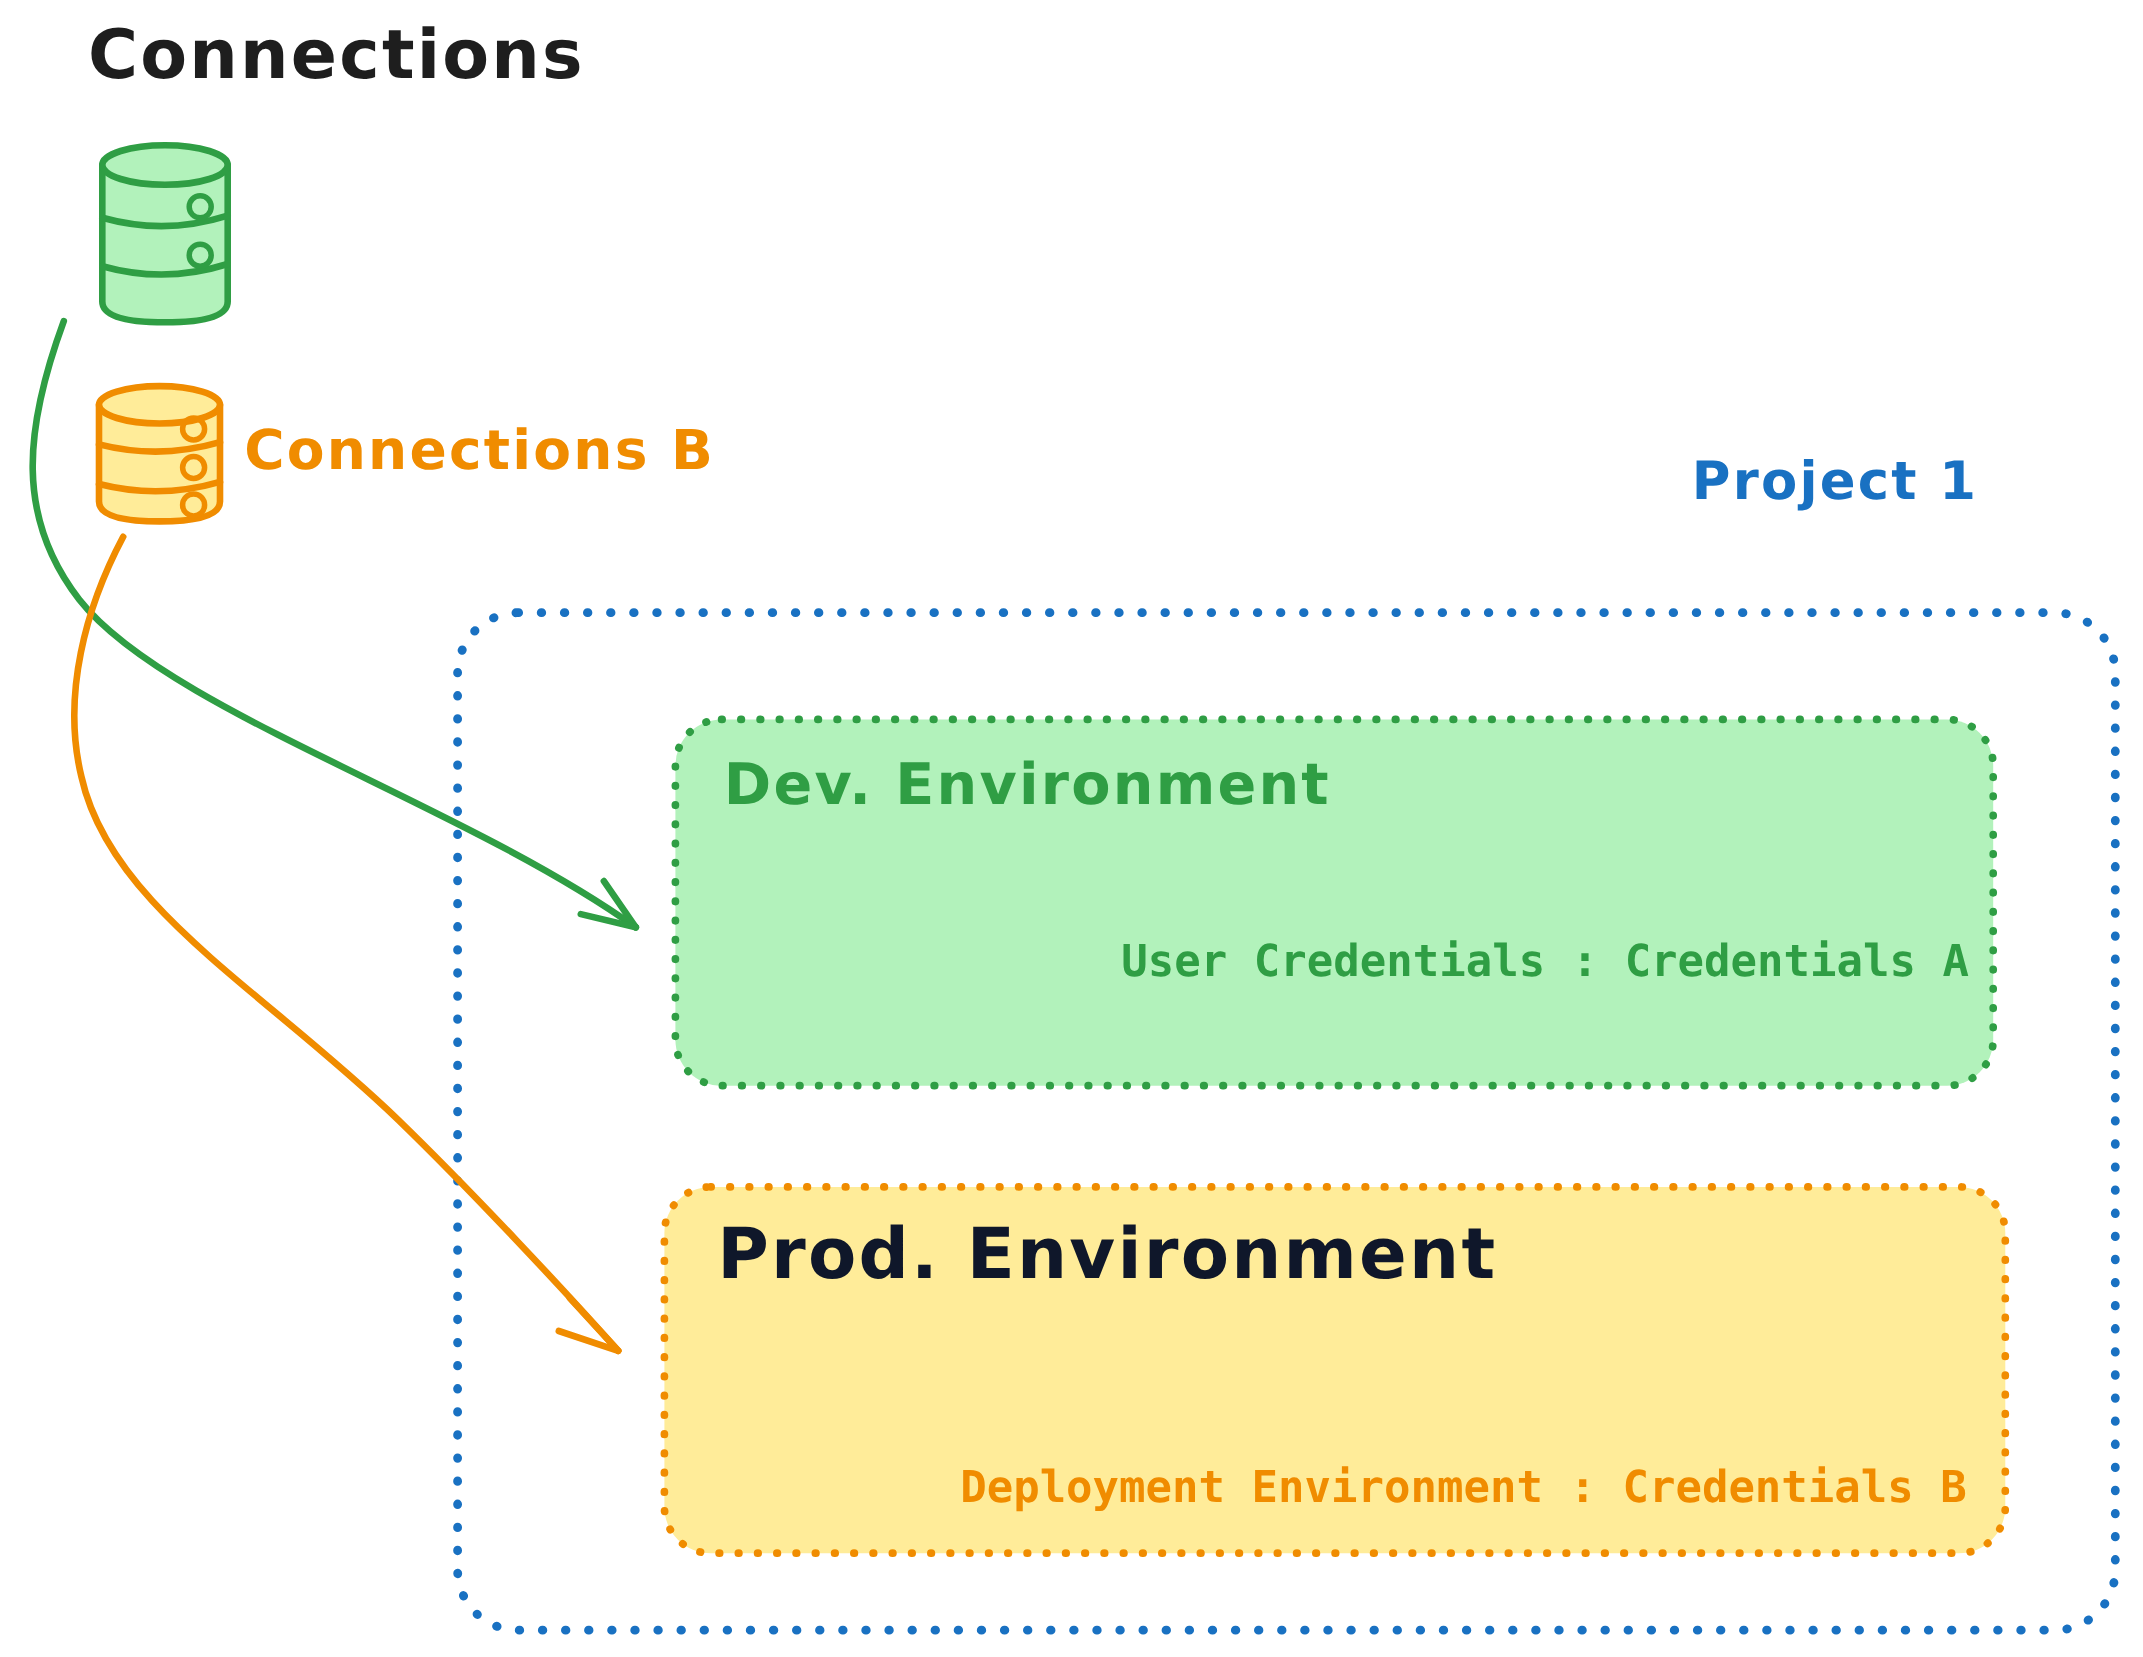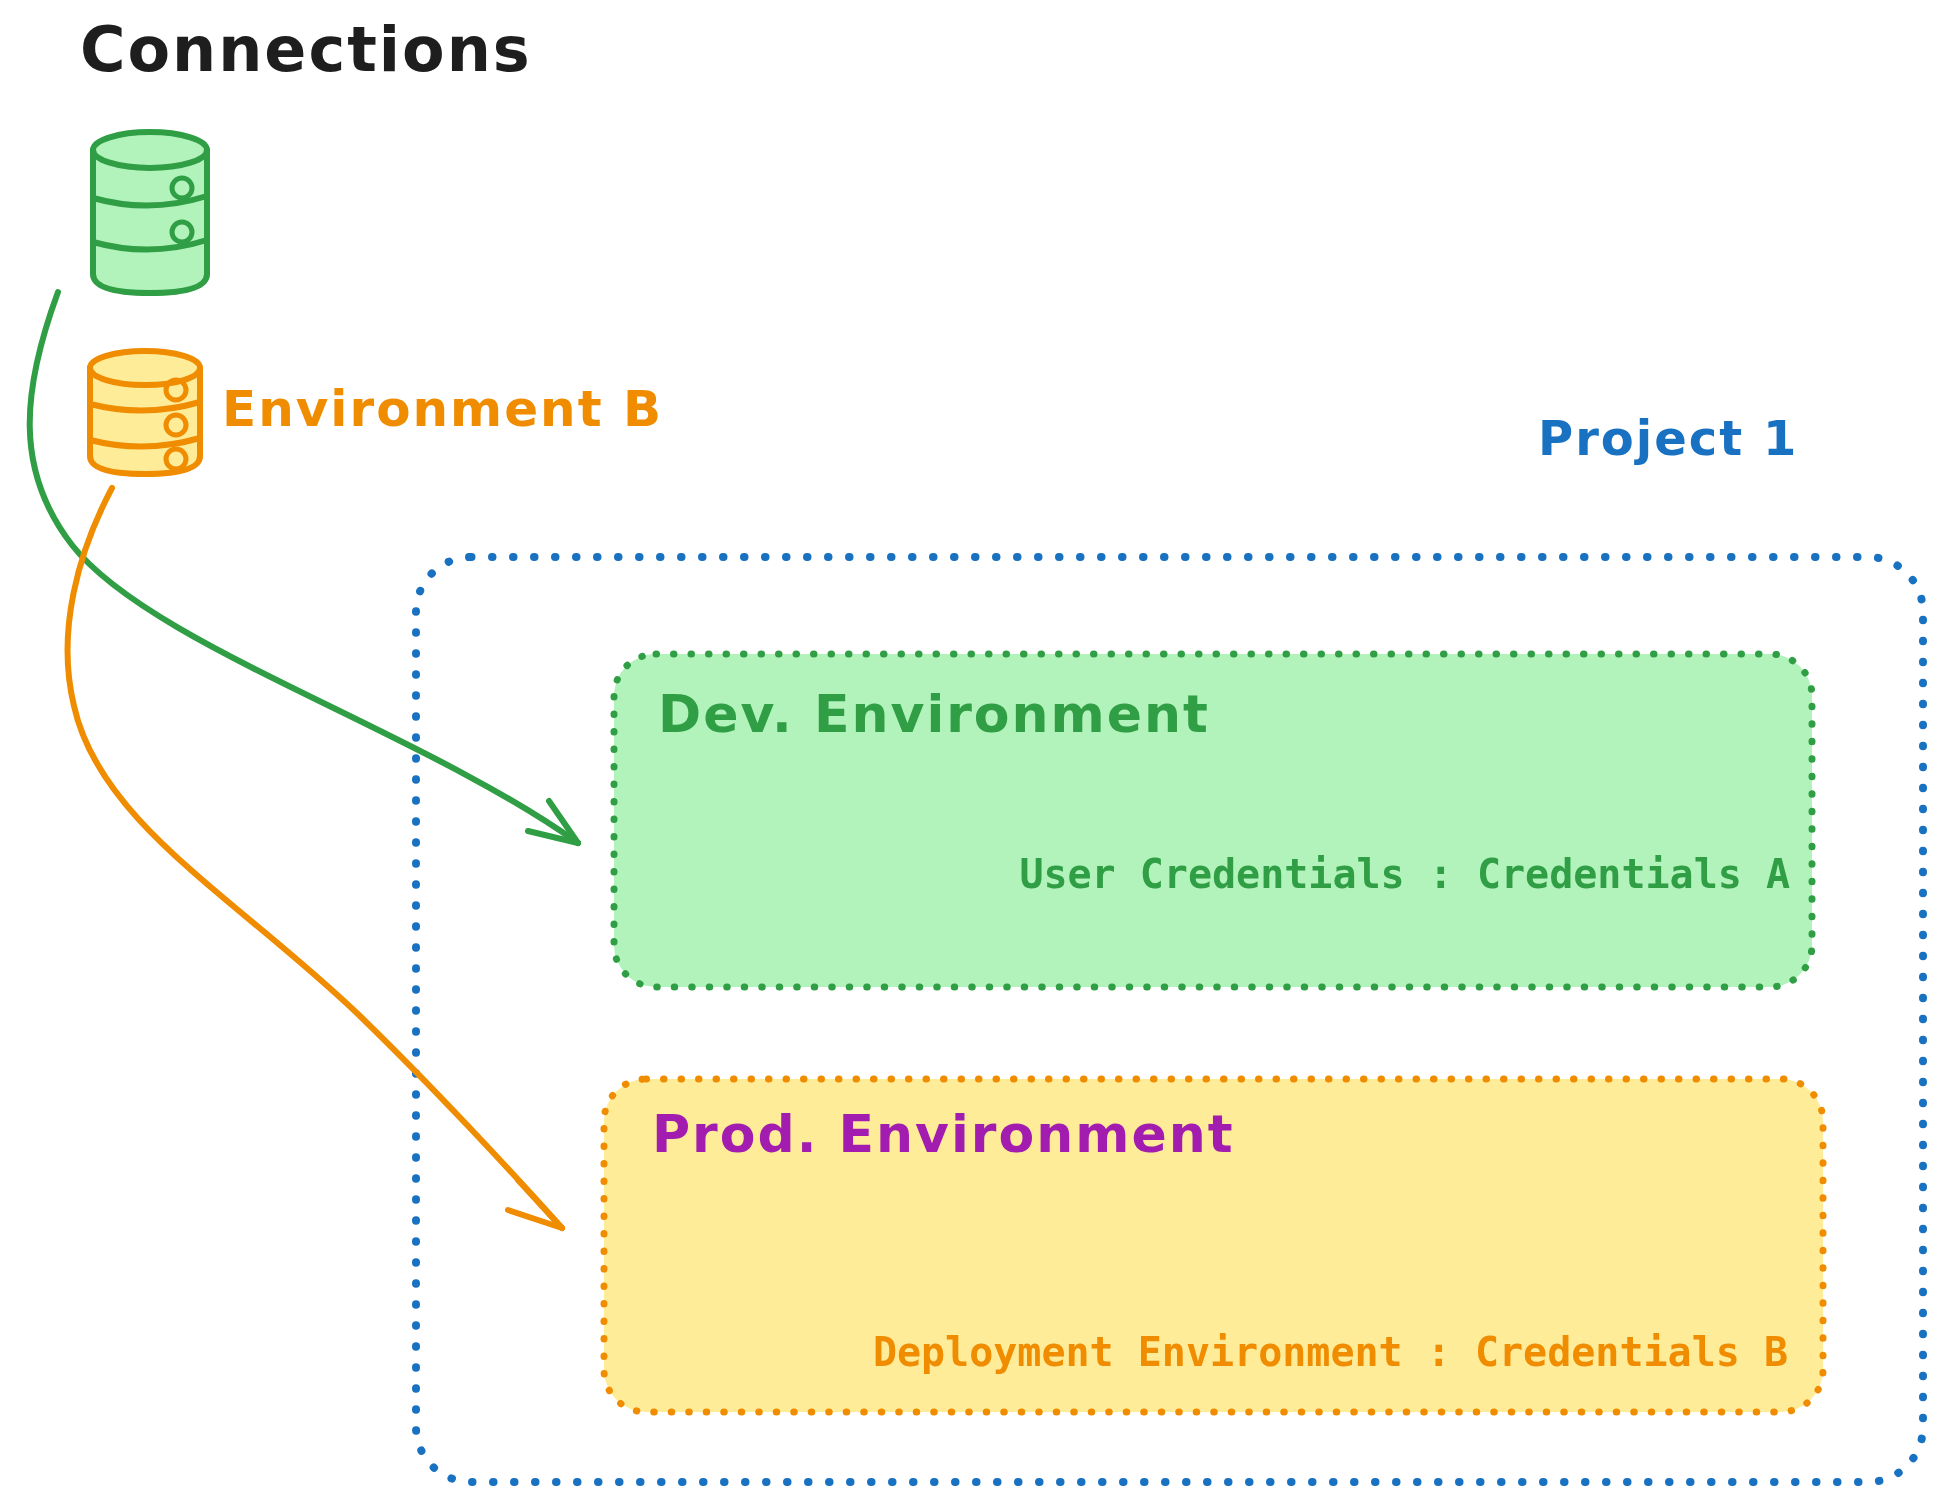--- a/index.html
+++ b/index.html
@@ -72,23 +72,23 @@
     right: 158px;
     top: 852px;
     font-family: "DejaVu Sans Mono", monospace;
     font-size: 40px;
     font-weight: 600;
     color: #2f9e44;
   }
   .prod-title {
     left: 652px;
     top: 1106px;
-    font-size: 52px;
+    font-size: 64px;
     font-weight: 600;
-    color: #a21caf;
+    color: #0f172a;
     letter-spacing: 2px;
   }
   .prod-cred {
     right: 160px;
     top: 1330px;
     font-family: "DejaVu Sans Mono", monospace;
     font-size: 40px;
     font-weight: 600;
     color: #f08c00;
   }
@@ -140,21 +140,21 @@
       <path d="M90,440 Q145,454 200,438" fill="none" stroke="#f08c00" stroke-width="6" stroke-linecap="round"></path>
       <circle cx="176" cy="390" r="10" fill="none" stroke="#f08c00" stroke-width="5"></circle>
       <circle cx="176" cy="425" r="10" fill="none" stroke="#f08c00" stroke-width="5"></circle>
       <circle cx="176" cy="459" r="10" fill="none" stroke="#f08c00" stroke-width="5"></circle>
     </g>
   </svg>
 
   <div class="label heading">Connections</div>
 
 
-  <div class="label conn-b-label">Environment B</div>
+  <div class="label conn-b-label">Connections B</div>
 
   <div class="label project-label">Project 1</div>
 
   <div class="label dev-title">Dev. Environment</div>
 
   <div class="label dev-cred">User Credentials : Credentials A</div>
 
   <div class="label prod-title">Prod. Environment</div>
 
   <div class="label prod-cred">Deployment Environment : Credentials B</div>

